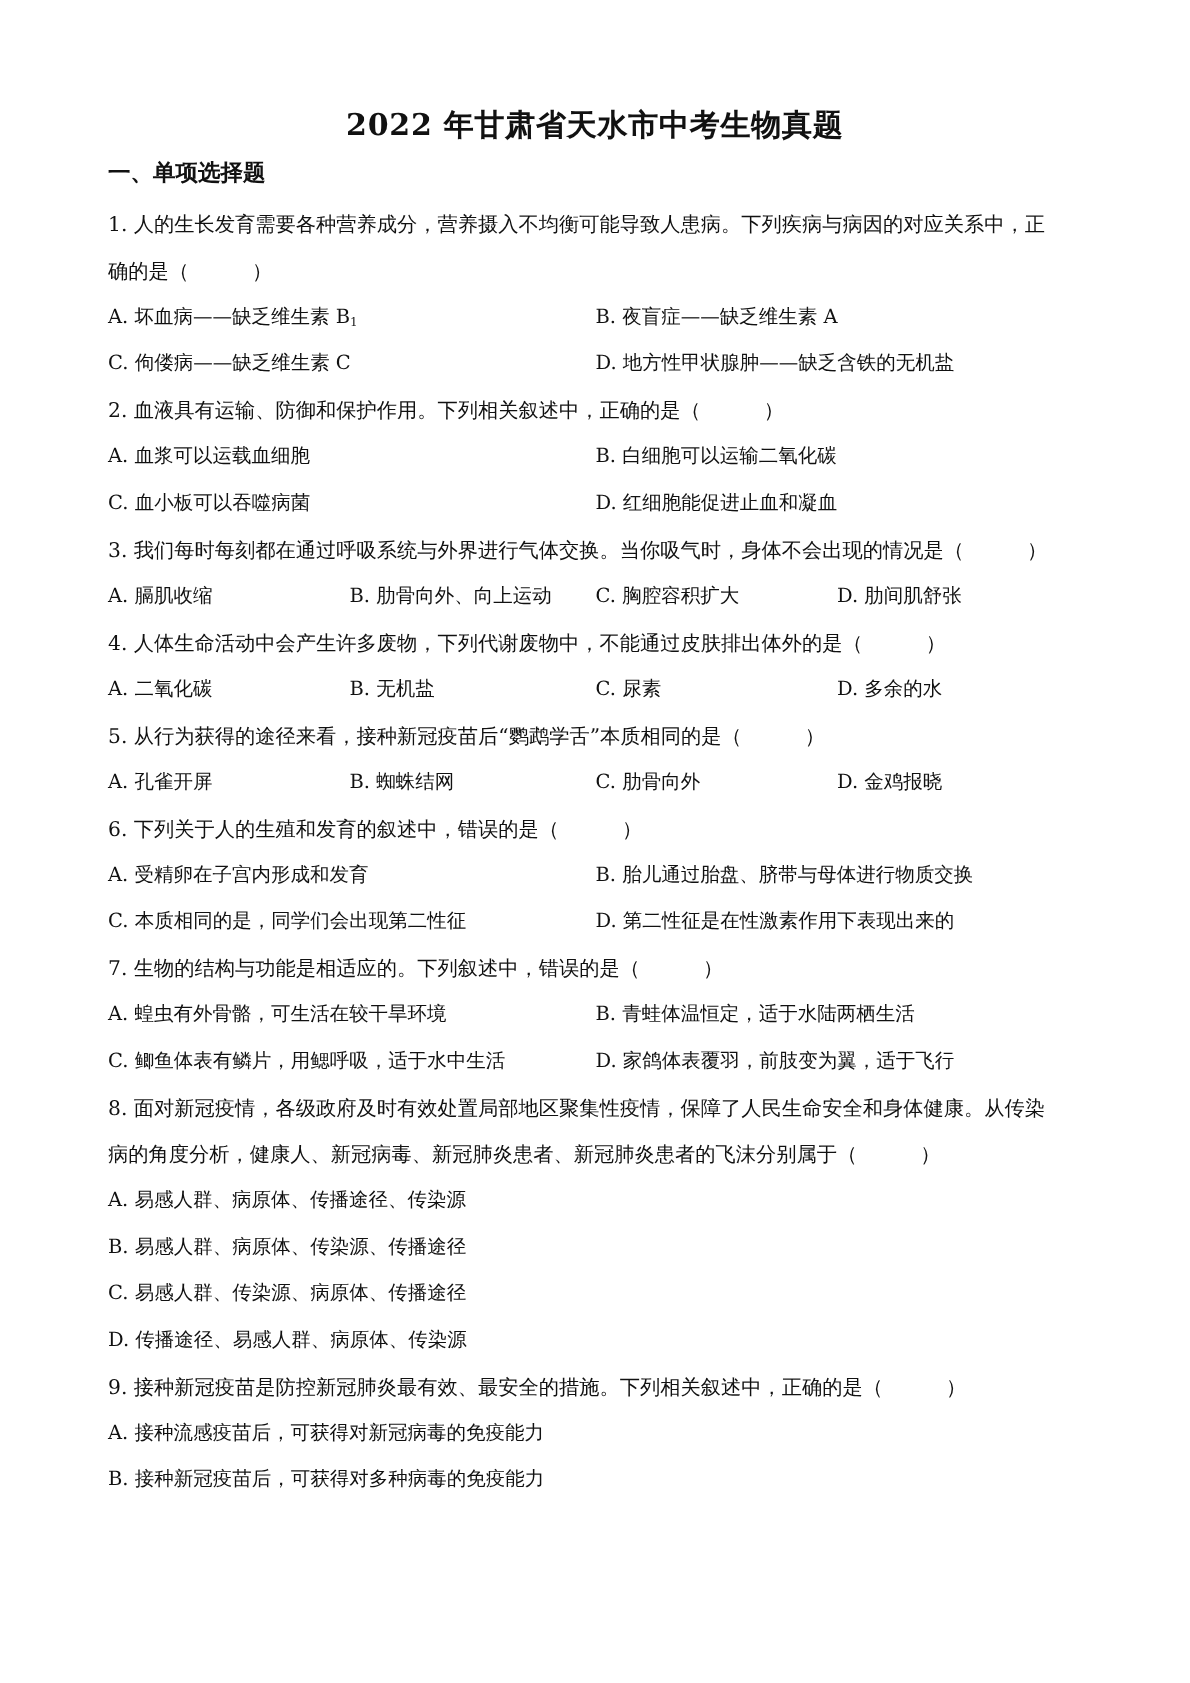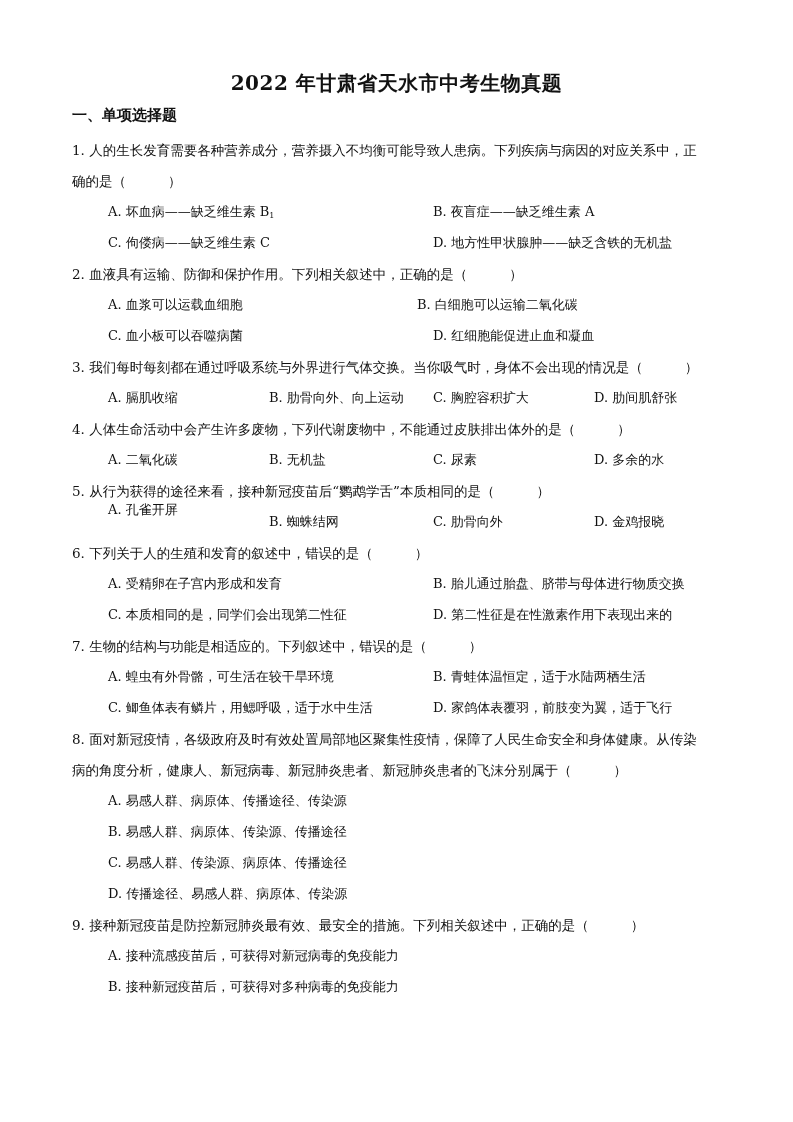--- a/index.html
+++ b/index.html
@@ -2,57 +2,57 @@
 <html><head>
 <meta charset="utf-8">
 <style>
   html, body { margin: 0; padding: 0; background: #ffffff; }
   body { width: 793px; height: 1122px; position: relative; overflow: hidden;
          font-family: "DejaVu Serif", "Liberation Serif", serif; color: #111; }
   .title { position: absolute; left: 0; width: 793px; top: 70px; text-align: center;
            font-size: 20px; font-weight: bold; letter-spacing: 0.5px; }
   .section { position: absolute; left: 72px; top: 106px; font-size: 15px; font-weight: bold; }
   .line { position: absolute; left: 72px; font-size: 13.5px; white-space: nowrap; line-height: 20px; }
-  .opt { position: absolute; font-size: 13px; white-space: nowrap; line-height: 20px; margin-left: 36px; }
+  .opt { position: absolute; font-size: 13px; white-space: nowrap; line-height: 20px; }
   .blank { display: inline-block; width: 42px; }
   sub { font-size: 8px; vertical-align: -2px; }
 </style>
 </head>
 <body>
 
 <div class="title">2022 年甘肃省天水市中考生物真题</div>
 <div class="section">一、单项选择题</div>
 
 <div class="line" style="top:140px"><span>1.</span> <span>人的生长发育需要各种营养成分，营养摄入不均衡可能导致人患病。下列疾病与病因的对应关系中，正</span></div>
 <div class="line" style="top:171px"><span>确的是（</span><span class="blank"></span><span>）</span></div>
 <div class="opt" style="top:202px;left:72px"><span>A.</span> <span>坏血病——缺乏维生素 B</span><sub>1</sub></div>
 <div class="opt" style="top:202px;left:397px"><span>B.</span> <span>夜盲症——缺乏维生素 A</span></div>
 <div class="opt" style="top:233px;left:72px"><span>C.</span> <span>佝偻病——缺乏维生素 C</span></div>
 <div class="opt" style="top:233px;left:397px"><span>D.</span> <span>地方性甲状腺肿——缺乏含铁的无机盐</span></div>
 
 <div class="line" style="top:264px"><span>2.</span> <span>血液具有运输、防御和保护作用。下列相关叙述中，正确的是（</span><span class="blank"></span><span>）</span></div>
 <div class="opt" style="top:295px;left:72px"><span>A.</span> <span>血浆可以运载血细胞</span></div>
-<div class="opt" style="top:295px;left:381px"><span>B.</span> <span>白细胞可以运输二氧化碳</span></div>
+<div class="opt" style="top:295px;left:397px"><span>B.</span> <span>白细胞可以运输二氧化碳</span></div>
 <div class="opt" style="top:326px;left:72px"><span>C.</span> <span>血小板可以吞噬病菌</span></div>
 <div class="opt" style="top:326px;left:397px"><span>D.</span> <span>红细胞能促进止血和凝血</span></div>
 
 <div class="line" style="top:357px"><span>3.</span> <span>我们每时每刻都在通过呼吸系统与外界进行气体交换。当你吸气时，身体不会出现的情况是（</span><span class="blank"></span><span>）</span></div>
 <div class="opt" style="top:388px;left:72px"><span>A.</span> <span>膈肌收缩</span></div>
 <div class="opt" style="top:388px;left:233px"><span>B.</span> <span>肋骨向外、向上运动</span></div>
 <div class="opt" style="top:388px;left:397px"><span>C.</span> <span>胸腔容积扩大</span></div>
 <div class="opt" style="top:388px;left:558px"><span>D.</span> <span>肋间肌舒张</span></div>
 
 <div class="line" style="top:419px"><span>4.</span> <span>人体生命活动中会产生许多废物，下列代谢废物中，不能通过皮肤排出体外的是（</span><span class="blank"></span><span>）</span></div>
 <div class="opt" style="top:450px;left:72px"><span>A.</span> <span>二氧化碳</span></div>
 <div class="opt" style="top:450px;left:233px"><span>B.</span> <span>无机盐</span></div>
 <div class="opt" style="top:450px;left:397px"><span>C.</span> <span>尿素</span></div>
 <div class="opt" style="top:450px;left:558px"><span>D.</span> <span>多余的水</span></div>
 
 <div class="line" style="top:481px"><span>5.</span> <span>从行为获得的途径来看，接种新冠疫苗后“鹦鹉学舌”本质相同的是（</span><span class="blank"></span><span>）</span></div>
-<div class="opt" style="top:500px;left:72px"><span>A.</span> <span>孔雀开屏</span></div>
+<div class="opt" style="top:512px;left:72px"><span>A.</span> <span>孔雀开屏</span></div>
 <div class="opt" style="top:512px;left:233px"><span>B.</span> <span>蜘蛛结网</span></div>
 <div class="opt" style="top:512px;left:397px"><span>C.</span> <span>肋骨向外</span></div>
 <div class="opt" style="top:512px;left:558px"><span>D.</span> <span>金鸡报晓</span></div>
 
 <div class="line" style="top:543px"><span>6.</span> <span>下列关于人的生殖和发育的叙述中，错误的是（</span><span class="blank"></span><span>）</span></div>
 <div class="opt" style="top:574px;left:72px"><span>A.</span> <span>受精卵在子宫内形成和发育</span></div>
 <div class="opt" style="top:574px;left:397px"><span>B.</span> <span>胎儿通过胎盘、脐带与母体进行物质交换</span></div>
 <div class="opt" style="top:605px;left:72px"><span>C.</span> <span>本质相同的是，同学们会出现第二性征</span></div>
 <div class="opt" style="top:605px;left:397px"><span>D.</span> <span>第二性征是在性激素作用下表现出来的</span></div>
 

